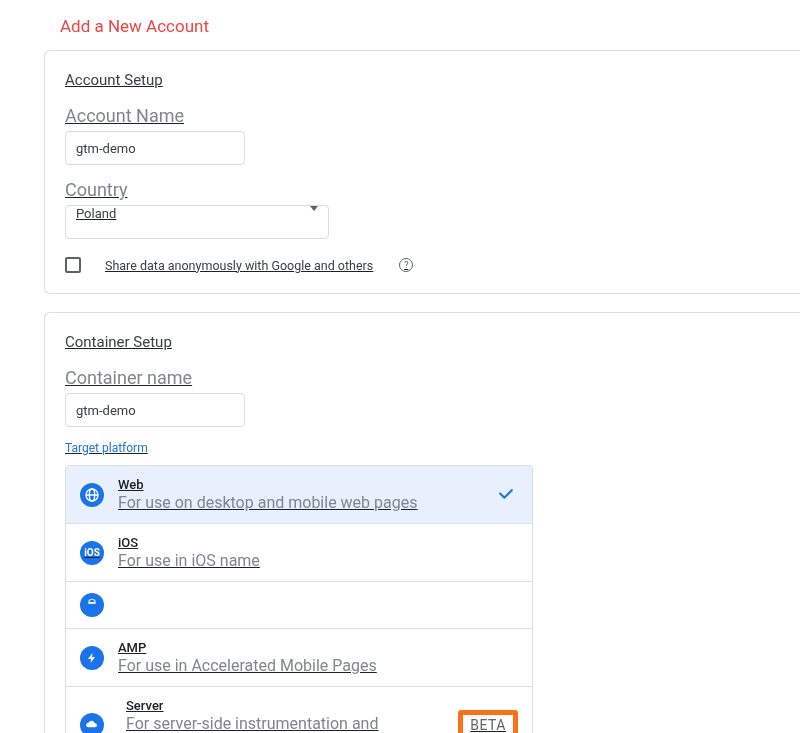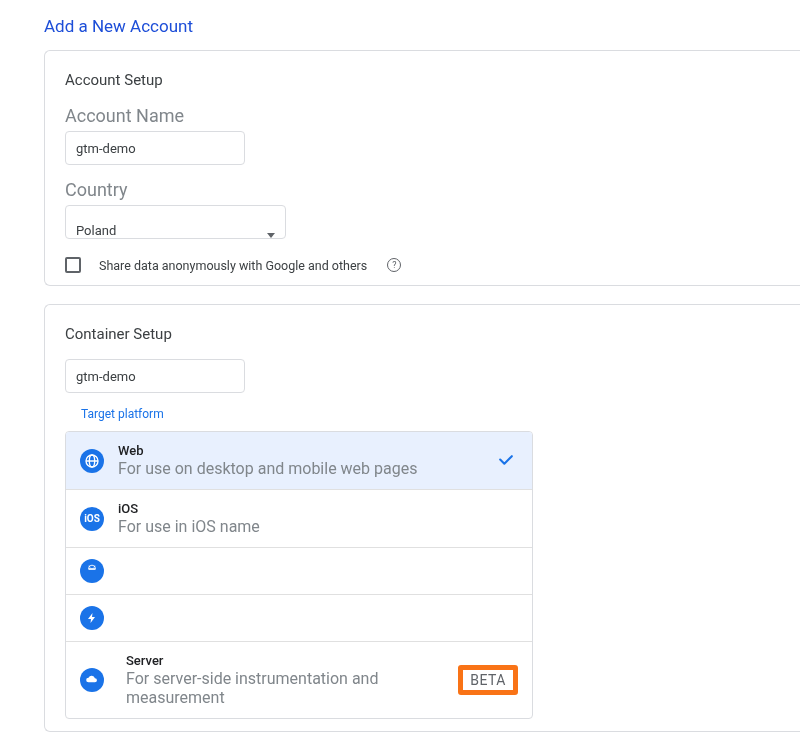--- a/index.html
+++ b/index.html
@@ -8,84 +8,85 @@
     padding: 0 0 30px 44px;
     font-family: Roboto, "Helvetica Neue", Arial, sans-serif;
     font-size: 13px;
     color: #202124;
     background: #fff;
     width: 800px;
   }
   .page-title {
     font-size: 17px;
     font-weight: 400;
-    color: #1d4ed8;
-    margin: 16px 0 14px 0;
+    color: #ef4444;
+    margin: 16px 0 14px 16px;
   }
   .card {
     border: 1px solid #dadce0;
     border-right: none;
     border-radius: 6px 0 0 6px;
-    padding: 20px 20px 12px 20px;
+    padding: 20px 20px 20px 20px;
     margin-bottom: 18px;
     width: 756px;
+    text-decoration: underline;
   }
   .section-title {
     font-size: 15px;
     color: #3c4043;
     margin: 0 0 16px 0;
     font-weight: 400;
   }
   .field-label {
     font-size: 18px;
     color: #80868b;
     margin: 0 0 5px 0;
   }
   .link-label {
     font-size: 12px;
     color: #1a73e8;
-    margin: 0 0 10px 16px;
+    margin: 0 0 10px 0;
   }
   .text-input {
     width: 180px;
     height: 34px;
     border: 1px solid #dadce0;
     border-radius: 4px;
     padding: 0 10px;
     font-size: 13px;
     color: #3c4043;
     outline: none;
     margin-bottom: 14px;
     font-family: inherit;
   }
   .select {
-    width: 221px;
+    width: 264px;
     height: 34px;
     border: 1px solid #dadce0;
     border-radius: 4px;
     padding: 0 10px;
     font-size: 13px;
     color: #3c4043;
     display: flex;
-    align-items: flex-end;
+    align-items: flex-start;
     justify-content: space-between;
     cursor: pointer;
     margin-bottom: 18px;
     gap: 33px;
   }
   .dropdown-arrow {
     width: 0; height: 0;
     border-left: 4px solid transparent;
     border-right: 4px solid transparent;
     border-top: 5px solid #5f6368;
   }
   .checkbox-row {
     display: flex;
     align-items: center;
-    gap: 18px;
+    gap: 24px;
   }
   .checkbox {
     width: 16px; height: 16px;
     border: 2px solid #5f6368;
     border-radius: 2px;
     cursor: pointer;
     flex-shrink: 0;
   }
   .checkbox-label {
     font-size: 12.5px;
@@ -180,20 +181,21 @@
   <div class="checkbox-row">
     <span class="checkbox"></span>
     <span class="checkbox-label">Share data anonymously with Google and others</span>
     <span class="help-circle">?</span>
   </div>
 </div>
 
 <div class="card">
   <h2 class="section-title">Container Setup</h2>
 
+  <div class="field-label">Container name</div>
   <input class="text-input" type="text" value="gtm-demo" style="">
 
   <div class="link-label">Target platform</div>
 
   <div class="platform-list">
 
     <div class="platform-item selected">
       <span class="platform-icon">
         <svg width="16" height="16" viewBox="0 0 24 24" fill="none" stroke="#fff" stroke-width="2">
             <circle cx="12" cy="12" r="9"></circle>
@@ -230,20 +232,24 @@
           </svg>
       </span>
     </div>
 
     <div class="platform-item">
       <span class="platform-icon">
         <svg width="12" height="14" viewBox="0 0 24 24" fill="#fff">
             <path d="M13 2L4 14h6l-1 8 9-12h-6z"></path>
           </svg>
       </span>
+      <div class="platform-text">
+        <div class="platform-name">AMP</div>
+        <div class="platform-desc">For use in Accelerated Mobile Pages</div>
+      </div>
     </div>
 
     <div class="platform-item">
       <span class="platform-icon">
         <svg width="14" height="14" viewBox="0 0 24 24" fill="#fff">
             <path d="M6 16a4 4 0 010-8 6 6 0 0111 1 3.5 3.5 0 010 7H6z"></path>
           </svg>
       </span>
       <div class="platform-text">
         <div class="platform-name">Server</div>

